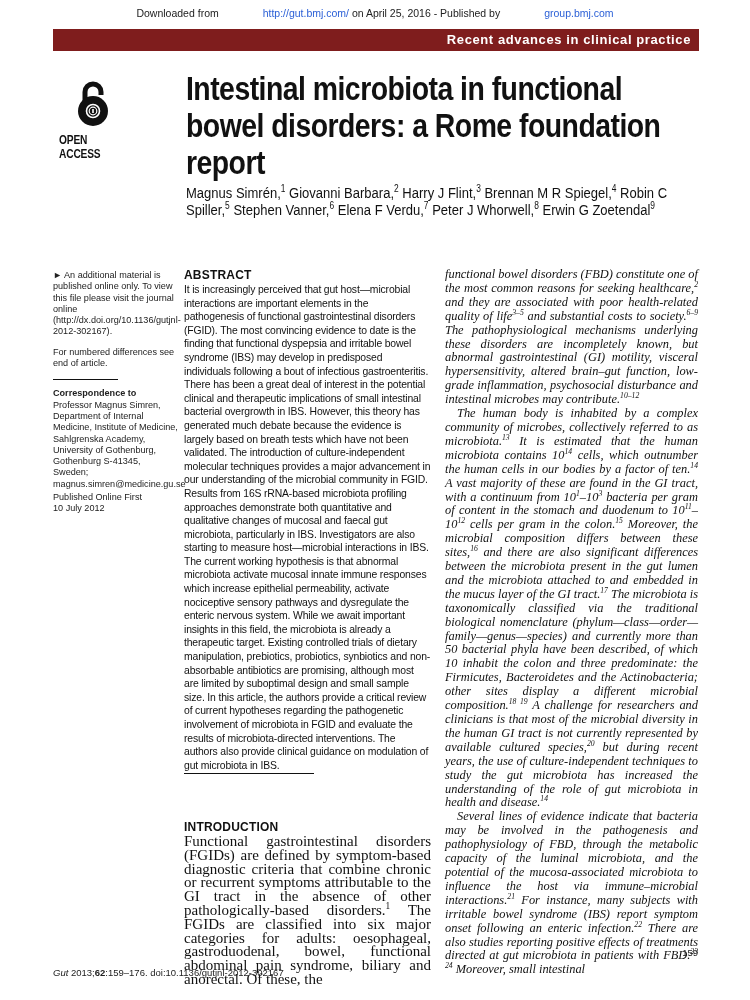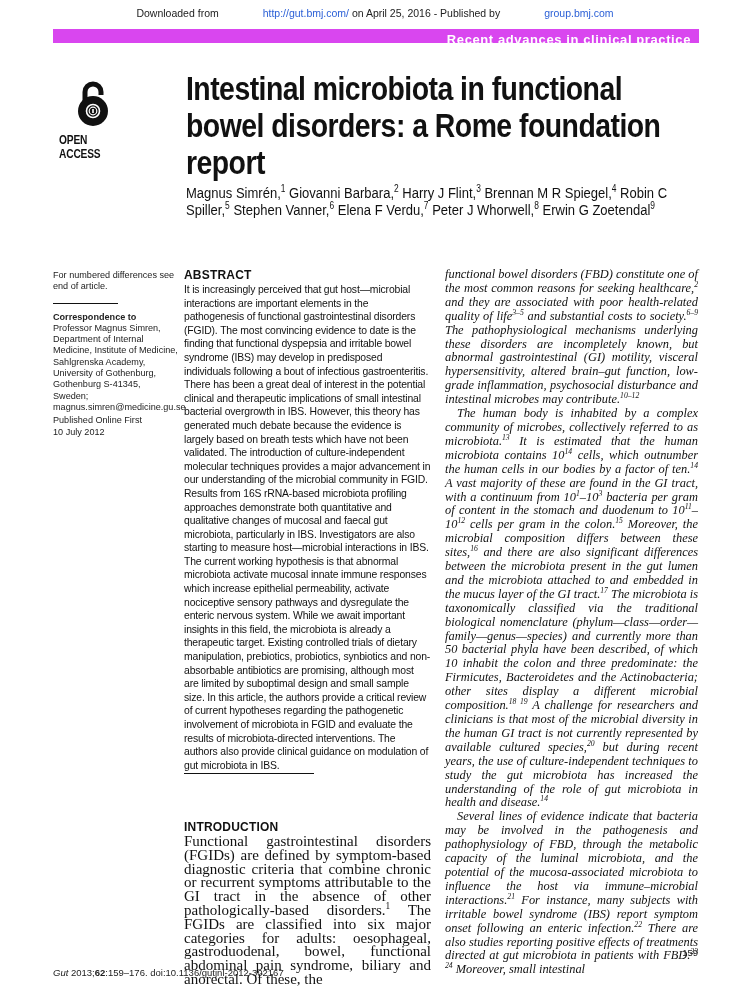--- a/index.html
+++ b/index.html
@@ -3,21 +3,21 @@
 <meta charset="utf-8">
 <style>
   html, body { margin:0; padding:0; background:#fff; }
   body { width:750px; height:1000px; position:relative; overflow:hidden; color:#111; }
   .sans { font-family: "Liberation Sans", "DejaVu Sans", sans-serif; }
   .serif { font-family: "Liberation Serif", "DejaVu Serif", serif; }
 
   #download-line { position:absolute; top:7px; left:0; width:750px; text-align:center; font-size:10.5px; color:#222; }
   #download-line a { color:#2a5fd6; text-decoration:none;padding-left:41px; }
 
-  #section-bar { position:absolute; top:29px; left:53px; width:646px; height:14px; background:#d946ef; }
+  #section-bar { position:absolute; top:29px; left:53px; width:646px; height:22px; background:#7f1d1d; }
   #section-bar span { position:absolute; right:8px; top:3px; color:#fff; font-weight:bold; font-size:13px; letter-spacing:0.6px; }
 
   #oa-logo { position:absolute; left:53px; top:80px; width:80px; text-align:left; }
   #oa-logo svg { display:block; margin:0 auto; }
   #oa-label { display:block; font-weight:bold; font-size:12px; margin-top:5px; letter-spacing:-0.2px; transform:scaleX(0.85); }
 
   #title { position:absolute; left:186px; top:70px; width:520px; font-size:33px; font-weight:bold; line-height:37px; letter-spacing:-0.6px; transform-origin:left top; transform:scaleX(0.86); width:600px; }
   #authors { position:absolute; left:186px; top:184px; width:600px; font-size:15.5px; line-height:17px; transform-origin:left top; transform:scaleX(0.84); }
   #authors sup { font-size:10px; }
 
@@ -62,20 +62,21 @@
     <rect x="16.2" y="29" width="1.6" height="4" fill="#fff"></rect>
   </svg>
   <span id="oa-label">OPEN ACCESS</span>
 </div>
 
 <h1 id="title" class="sans" style="margin:0">Intestinal microbiota in functional bowel disorders: a Rome foundation report</h1>
 
 <div id="authors" class="sans"><span>Magnus Simrén,</span><sup>1</sup> <span>Giovanni Barbara,</span><sup>2</sup> <span>Harry J Flint,</span><sup>3</sup> <span>Brennan M R Spiegel,</span><sup>4</sup> <span>Robin C Spiller,</span><sup>5</sup> <span>Stephen Vanner,</span><sup>6</sup> <span>Elena F Verdu,</span><sup>7</sup> <span>Peter J Whorwell,</span><sup>8</sup> <span>Erwin G Zoetendal</span><sup>9</sup></div>
 
 <div id="sidebar" class="sans">
+  <p>► An additional material is published online only. To view this file please visit the journal online (http://dx.doi.org/10.1136/gutjnl-2012-302167).</p>
   <p>For numbered differences see end of article.</p>
   <div class="rule"></div>
   <div class="corr-h">Correspondence to</div>
   <p style="margin-bottom:2px">Professor Magnus Simren, Department of Internal Medicine, Institute of Medicine, Sahlgrenska Academy, University of Gothenburg, Gothenburg S-41345, Sweden; magnus.simren@medicine.gu.se</p>
   <div>Published Online First</div>
   <div>10 July 2012</div>
 </div>
 
 <div id="abstract" class="sans">
   <div class="colhead">ABSTRACT</div>

